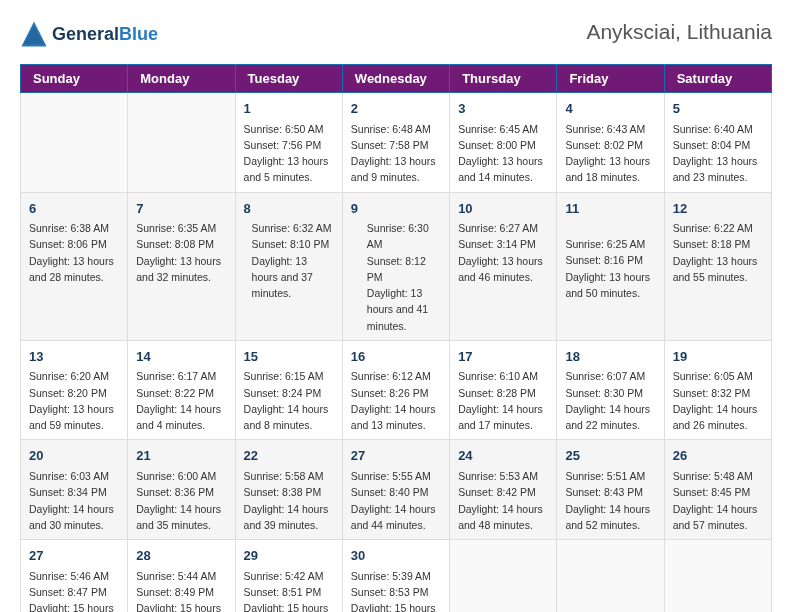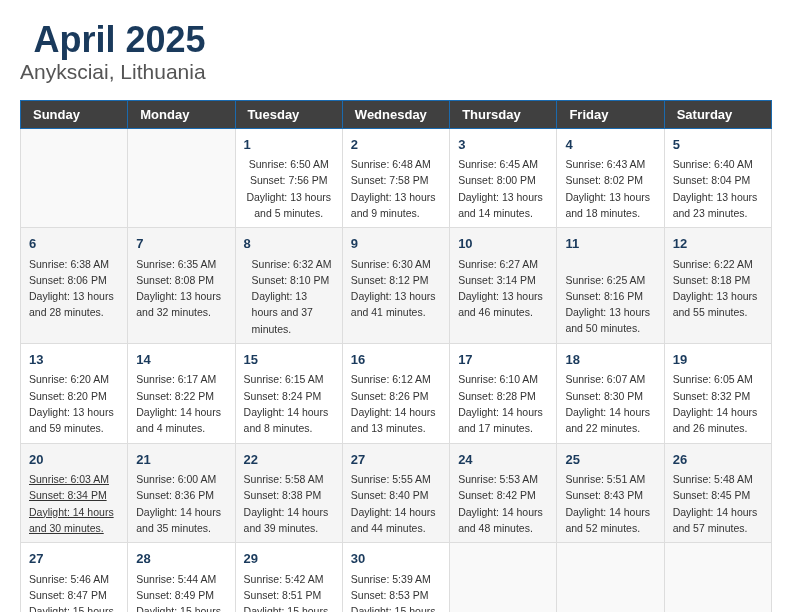--- a/index.html
+++ b/index.html
@@ -80,28 +80,36 @@
       display: block;
       margin-bottom: 2px;
     }
     .day-info {
       color: #333;
       font-size: 10.5px;
       line-height: 1.55;
     }
     tr:nth-child(odd) td { background: #fff; }
     tr:nth-child(even) td { background: #f5f5f5; }
-    .calendar thead tr th { background: #404040; padding-left: 12px; }
+    .calendar thead tr th { background: #701a75; padding-left: 12px; }
   </style>
 </head>
 <body>
 
 <div class="header-area">
+  <div class="logo">
+    <svg class="logo-icon" viewBox="0 0 40 40">
+      <polygon points="20,2 38,38 2,38" fill="#2a7abf"></polygon>
+      <polygon points="20,8 35,35 5,35" fill="#1a3a5c" opacity="0.3"></polygon>
+    </svg>
+    <div>
+      <span class="logo-text-general">General</span><span class="logo-text-blue">Blue</span>
+    </div>
+  </div>
   <div class="title-area">
-    <div class="month-title">April 2025</div>
     <div class="subtitle">Anyksciai, Lithuania</div>
   </div>
 </div>
 
 <table class="calendar">
   <thead>
     <tr>
     <th>Sunday</th>
         <th>Monday</th>
         <th>Tuesday</th>
@@ -110,21 +118,21 @@
         <th>Friday</th>
         <th>Saturday</th>
       </tr>
   </thead>
   <tbody id="calendar-body">
   <tr>
         <td class="empty"></td>
         <td class="empty"></td>
         <td>
           <span class="day-number">1</span>
-          <div class="day-info" style="white-space: pre-line; text-align: center;">Sunrise: 6:50 AM
+          <div class="day-info" style="white-space: pre-line;">Sunrise: 6:50 AM
 Sunset: 7:56 PM
 Daylight: 13 hours and 5 minutes.</div>
         </td>
         <td>
           <span class="day-number">2</span>
           <div class="day-info" style="white-space: pre-line;">Sunrise: 6:48 AM
 Sunset: 7:58 PM
 Daylight: 13 hours and 9 minutes.</div>
         </td>
         <td>
@@ -160,21 +168,21 @@
 Daylight: 13 hours and 32 minutes.</div>
         </td>
         <td>
           <span class="day-number">8</span>
           <div class="day-info" style="white-space: pre-line; margin-left: 8px;">Sunrise: 6:32 AM
 Sunset: 8:10 PM
 Daylight: 13 hours and 37 minutes.</div>
         </td>
         <td>
           <span class="day-number">9</span>
-          <div class="day-info" style="white-space: pre-line;">Sunrise: 6:30 AM
+          <div class="day-info" style="white-space: pre-line; margin-left: 16px;">Sunrise: 6:30 AM
 Sunset: 8:12 PM
 Daylight: 13 hours and 41 minutes.</div>
         </td>
         <td>
           <span class="day-number">10</span>
           <div class="day-info" style="white-space: pre-line;">Sunrise: 6:27 AM
 Sunset: 3:14 PM
 Daylight: 13 hours and 46 minutes.</div>
         </td>
         <td>
@@ -230,21 +238,21 @@
         <td>
           <span class="day-number">19</span>
           <div class="day-info" style="white-space: pre-line;">Sunrise: 6:05 AM
 Sunset: 8:32 PM
 Daylight: 14 hours and 26 minutes.</div>
         </td>
       </tr>
       <tr>
         <td>
           <span class="day-number">20</span>
-          <div class="day-info" style="white-space: pre-line; text-decoration: underline;">Sunrise: 6:03 AM
+          <div class="day-info" style="white-space: pre-line;">Sunrise: 6:03 AM
 Sunset: 8:34 PM
 Daylight: 14 hours and 30 minutes.</div>
         </td>
         <td>
           <span class="day-number">21</span>
           <div class="day-info" style="white-space: pre-line;">Sunrise: 6:00 AM
 Sunset: 8:36 PM
 Daylight: 14 hours and 35 minutes.</div>
         </td>
         <td>

